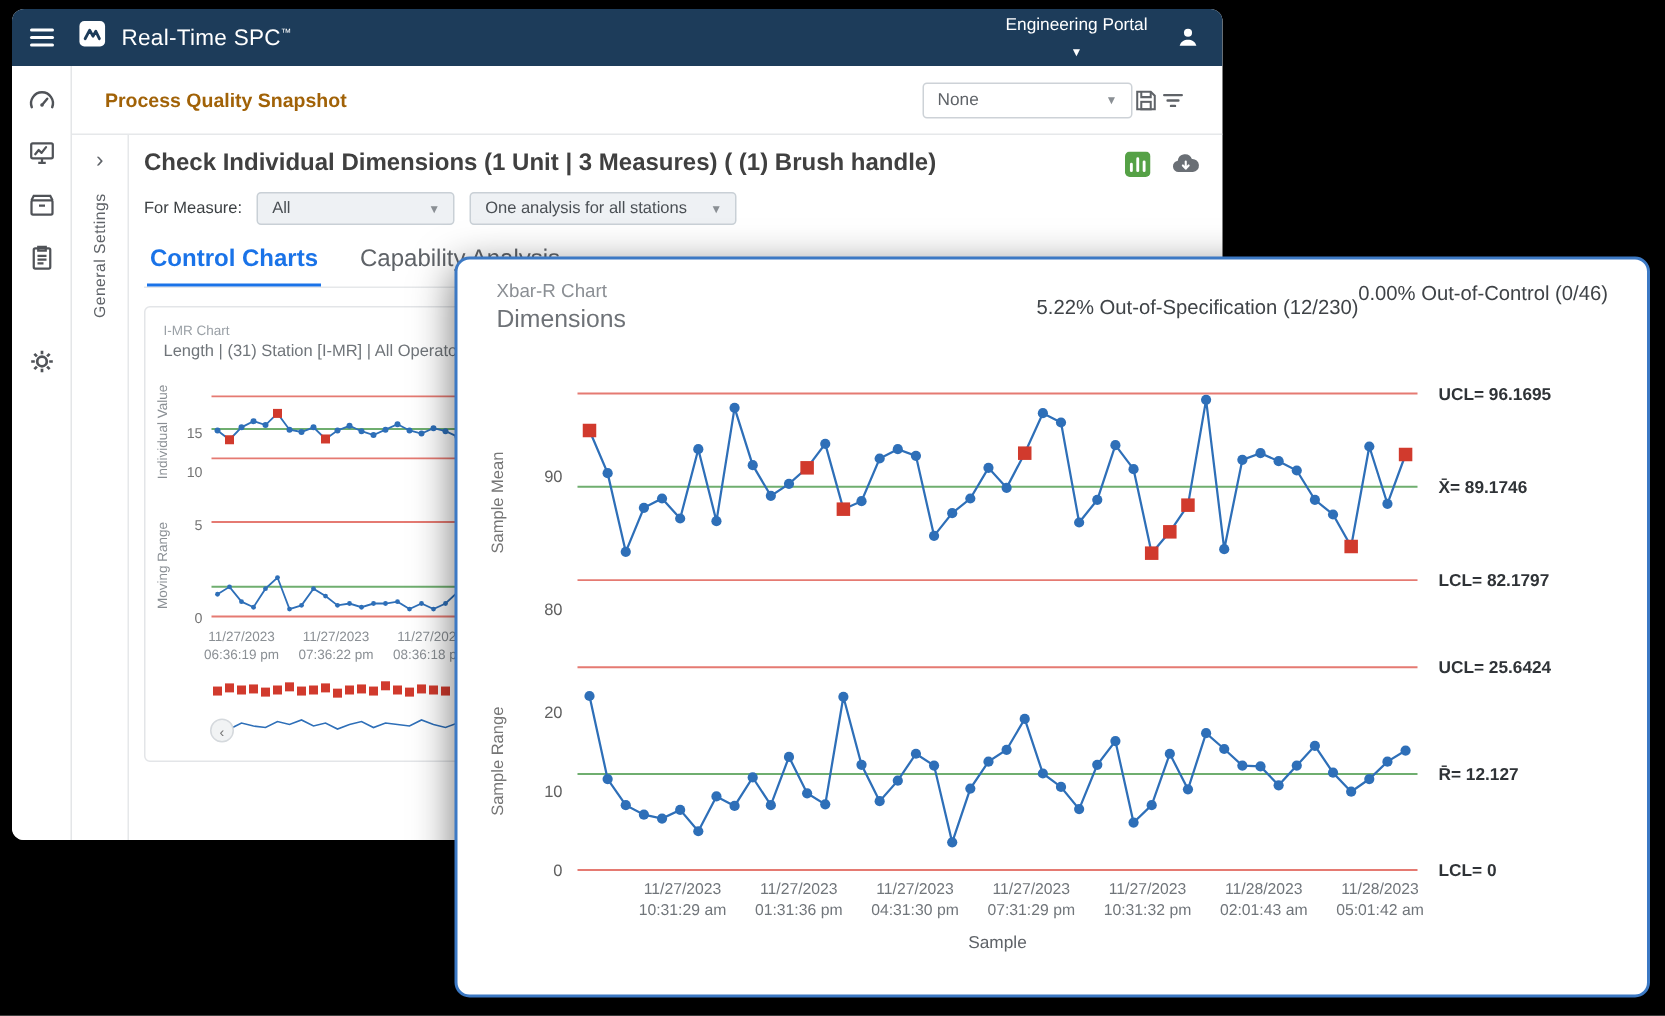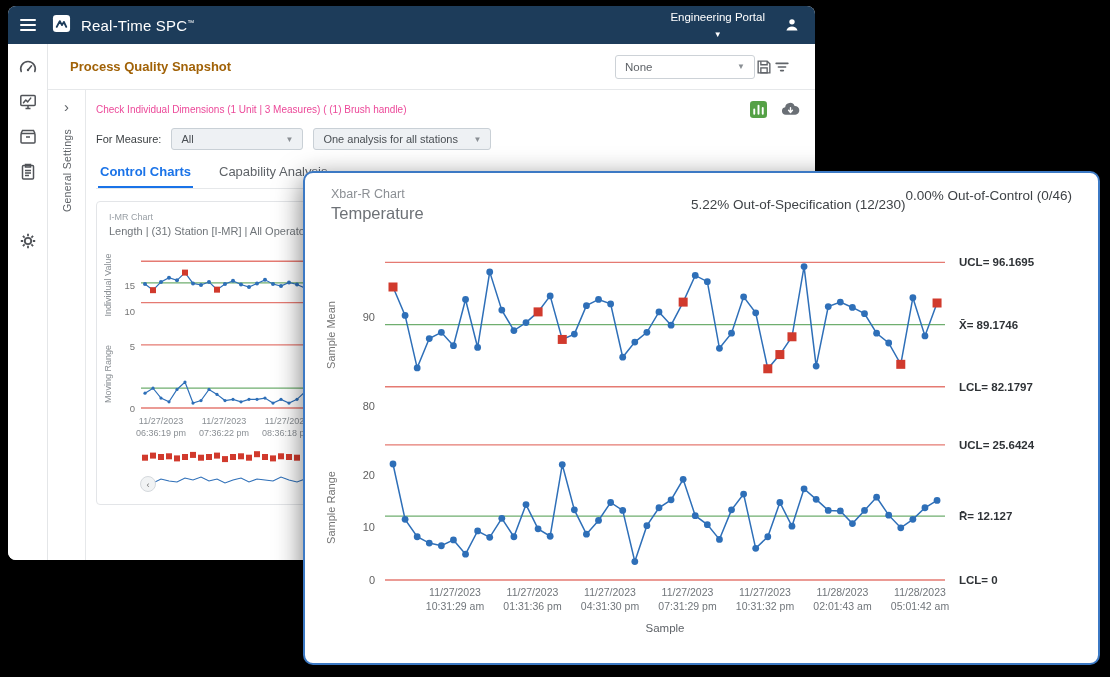--- a/index.html
+++ b/index.html
@@ -33,31 +33,31 @@
   .select .caret { margin-left:auto; color:#8a8f94; }
   .none-select { width:140px; }
 
   .panel-row { flex:1; display:flex; }
   .rail { width:38px; border-right:1px solid #e6e8ea; display:flex; flex-direction:column; align-items:center; padding-top:8px; }
   .rail-chevron { background:none; border:none; font-size:15px; color:#5f6368; cursor:pointer; }
   .rail-label { margin-top:14px; writing-mode:vertical-rl; transform:rotate(180deg); font-size:10.5px; color:#5f6368; letter-spacing:.3px; }
 
   .panel-main { flex:1; padding:10px 14px 0 10px; }
   .panel-title-row { display:flex; align-items:center; }
-  .panel-title { font-size:10px; font-weight:400; color:#ec4899; }
+  .panel-title { font-size:16px; font-weight:700; color:#404040; }
   .panel-title-icons { margin-left:auto; display:flex; align-items:center; gap:13px; }
 
   .measure-row { margin-top:10px; display:flex; align-items:center; gap:10px; }
   .measure-label { font-size:11px; color:#3c4043; }
   .gray-select { background:#eef1f4; border:1px solid #c9d0d6; height:22px; font-size:11px; color:#4a4f54; gap:8px; }
   .measure-select { width:132px; }
   .analysis-select { width:178px; }
 
   .tabs { margin-top:14px; display:flex; gap:24px; border-bottom:1px solid #e6e8ea; padding-left:2px; }
-  .tab { font-size:13px; color:#5f6368; padding:0 2px 7px 2px; cursor:pointer; border-bottom:2px solid transparent; }
+  .tab { font-size:16px; color:#5f6368; padding:0 2px 7px 2px; cursor:pointer; border-bottom:2px solid transparent; }
   .tab.active { color:#1a73e8; font-weight:600; border-bottom-color:#1a73e8; }
 
   .imr-card { margin-top:12px; width:697px; height:304px; border:1px solid #e3e5e8; border-radius:4px; position:relative; padding:10px 0 0 12px; }
   .imr-type { font-size:9px; color:#9aa0a6; }
   .imr-subtitle { font-size:11px; color:#70757a; margin-top:3px; }
   #imr-svg { position:absolute; left:4px; top:36px; }
 
   
   .overlay { position:absolute; left:303px; top:171px; width:797px; height:494px; background:#fff;
              border:2px solid #3c79c4; border-radius:10px; box-shadow:0 8px 28px rgba(0,0,0,.55); z-index:10; }
@@ -323,21 +323,21 @@
               </svg>
           </div>
         </div>
       </div>
     </div>
   </div>
 </div>
 
 <div class="overlay">
   <div class="ov-type">Xbar-R Chart</div>
-  <div class="ov-title">Temperature</div>
+  <div class="ov-title">Dimensions</div>
   <div class="ov-oos">5.22% Out-of-Specification (12/230)</div>
   <div class="ov-ooc">0.00% Out-of-Control (0/46)</div>
   <svg id="xbar-svg" width="780" height="412">
       <line x1="72" y1="29.382222222222225" x2="632" y2="29.382222222222225" stroke="#e57a72" stroke-width="1.3"></line>
       <line x1="72" y1="153.73600000000002" x2="632" y2="153.73600000000002" stroke="#e57a72" stroke-width="1.3"></line>
       <line x1="72" y1="91.55911111111112" x2="632" y2="91.55911111111112" stroke="#6fae6f" stroke-width="1.3"></line>
       <text x="62" y="177.11111111111111" text-anchor="end" class="tick">80</text>
       <text x="62" y="88.22222222222223" text-anchor="end" class="tick">90</text>
       <text x="22" y="102" transform="rotate(-90 22 102)" text-anchor="middle" class="axis">Sample Mean</text>
       <polyline points="80,53.99999999999994 92.09,82.44444444444441 104.18,134.8888888888889 116.27,105.5555555555556 128.36,99.33333333333336 140.45,112.66666666666669 152.54,66.44444444444444 164.63,114.4444444444445 176.72,38.88888888888894 188.81,77.11111111111114 200.9,97.55555555555556 212.99,89.5555555555555 225.07999999999998,78.88888888888894 237.17,62.88888888888884 249.26,106.44444444444444 261.35,101.11111111111116 273.44,72.66666666666669 285.53,66.44444444444444 297.62,70.88888888888889 309.71000000000004,124.22222222222223 321.8,109.11111111111109 333.89,99.33333333333336 345.98,78.88888888888894 358.07,92.22222222222227 370.15999999999997,69.11111111111109 382.25,42.44444444444443 394.34,48.66666666666666 406.43,115.33333333333333 418.52,100.2222222222222 430.61,63.7777777777778 442.7,79.77777777777777 454.79,135.77777777777774 466.88,121.55555555555557 478.96999999999997,103.7777777777778 491.06,33.55555555555554 503.15,133.11111111111111 515.24,73.55555555555553 527.3299999999999,69.11111111111109 539.4200000000001,74.4444444444445 551.51,80.66666666666661 563.6,100.2222222222222 575.69,110.00000000000006 587.78,131.33333333333331 599.87,64.66666666666664 611.96,102.88888888888884 624.05,70.00000000000006" fill="none" stroke="#2e6fb8" stroke-width="1.5"></polyline>

